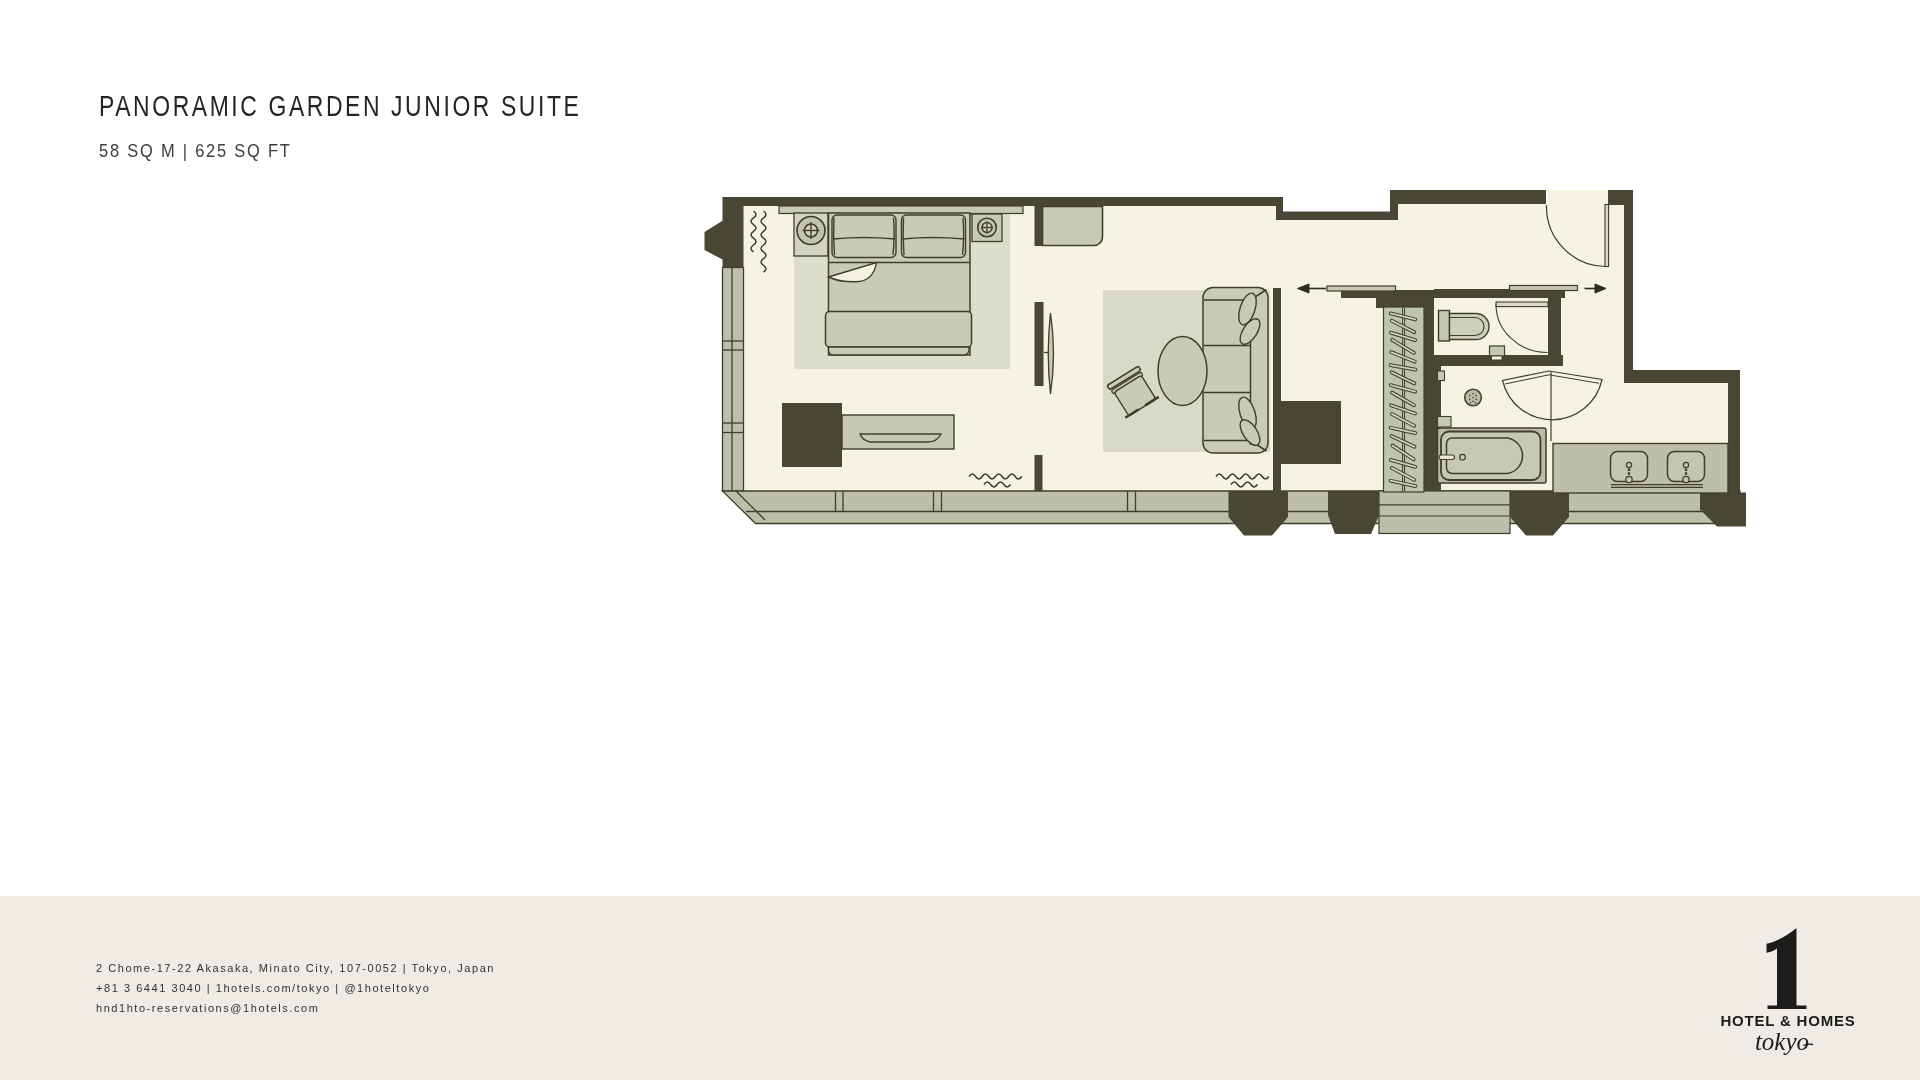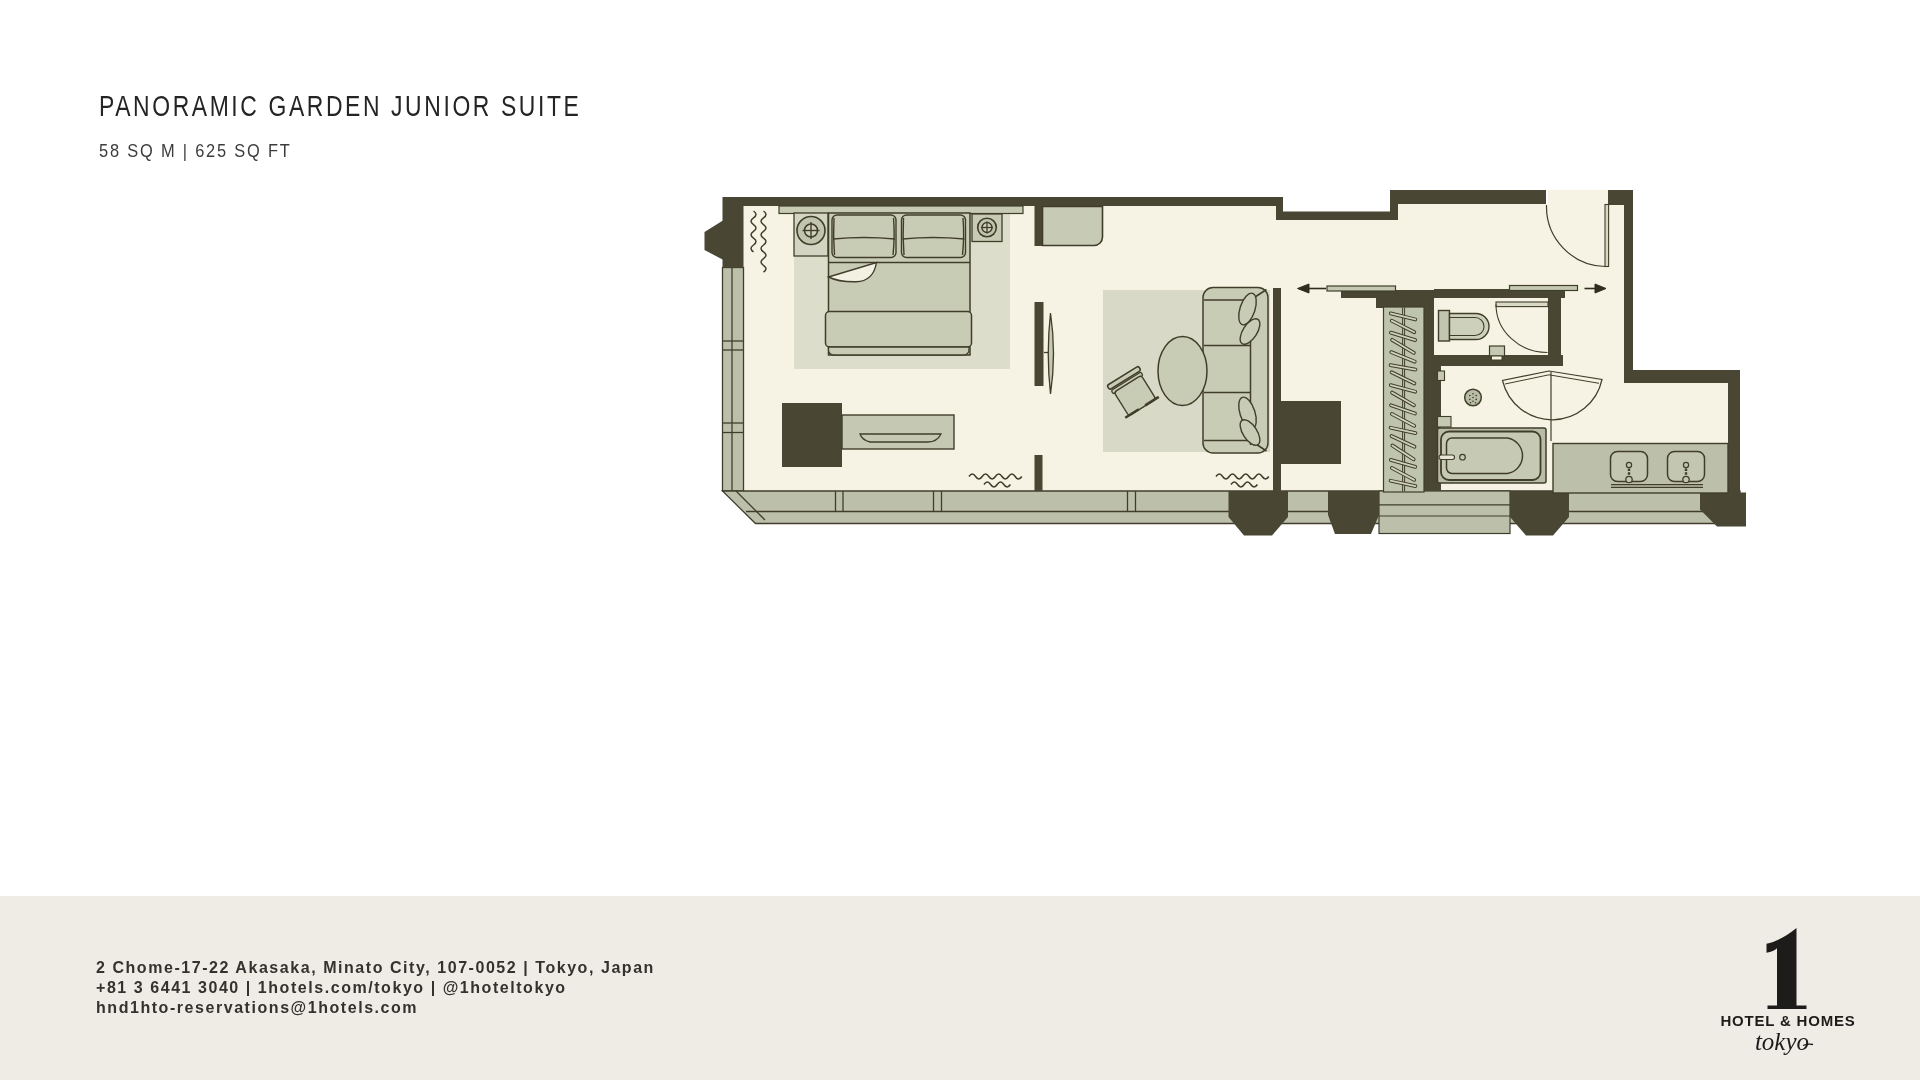--- a/index.html
+++ b/index.html
@@ -1,20 +1,20 @@
 <!DOCTYPE html>
 <html><head>
 <meta charset="utf-8">
 <style>
   html,body{margin:0;padding:0;width:1920px;height:1080px;background:#ffffff;overflow:hidden;}
   body{font-family:"Liberation Sans", sans-serif;position:relative;}
   .title{position:absolute;left:99px;top:89px;font-size:30px;letter-spacing:3.4px;color:#242424;font-weight:400;transform:scaleX(0.764);transform-origin:0 0;white-space:nowrap;}
   .subtitle{position:absolute;left:99px;top:140px;font-size:19px;letter-spacing:2.1px;color:#3c3c3c;font-weight:400;transform:scaleX(0.863);transform-origin:0 0;white-space:nowrap;}
   .band{position:absolute;left:0;top:896px;width:1920px;height:184px;background:#efece6;}
-  .addr{position:absolute;left:96px;top:958px;font-size:16px;font-weight:700;letter-spacing:1.55px;color:#34322e;line-height:20.2px;white-space:nowrap;}
+  .addr{position:absolute;left:96px;top:958px;font-size:11px;font-weight:400;letter-spacing:1.55px;color:#34322e;line-height:20.2px;white-space:nowrap;}
 </style>
 </head>
 <body>
 
 <div class="title">PANORAMIC GARDEN JUNIOR SUITE</div>
 
 <div class="subtitle">58 SQ M | 625 SQ FT</div>
 
 <div class="band"></div>
 

